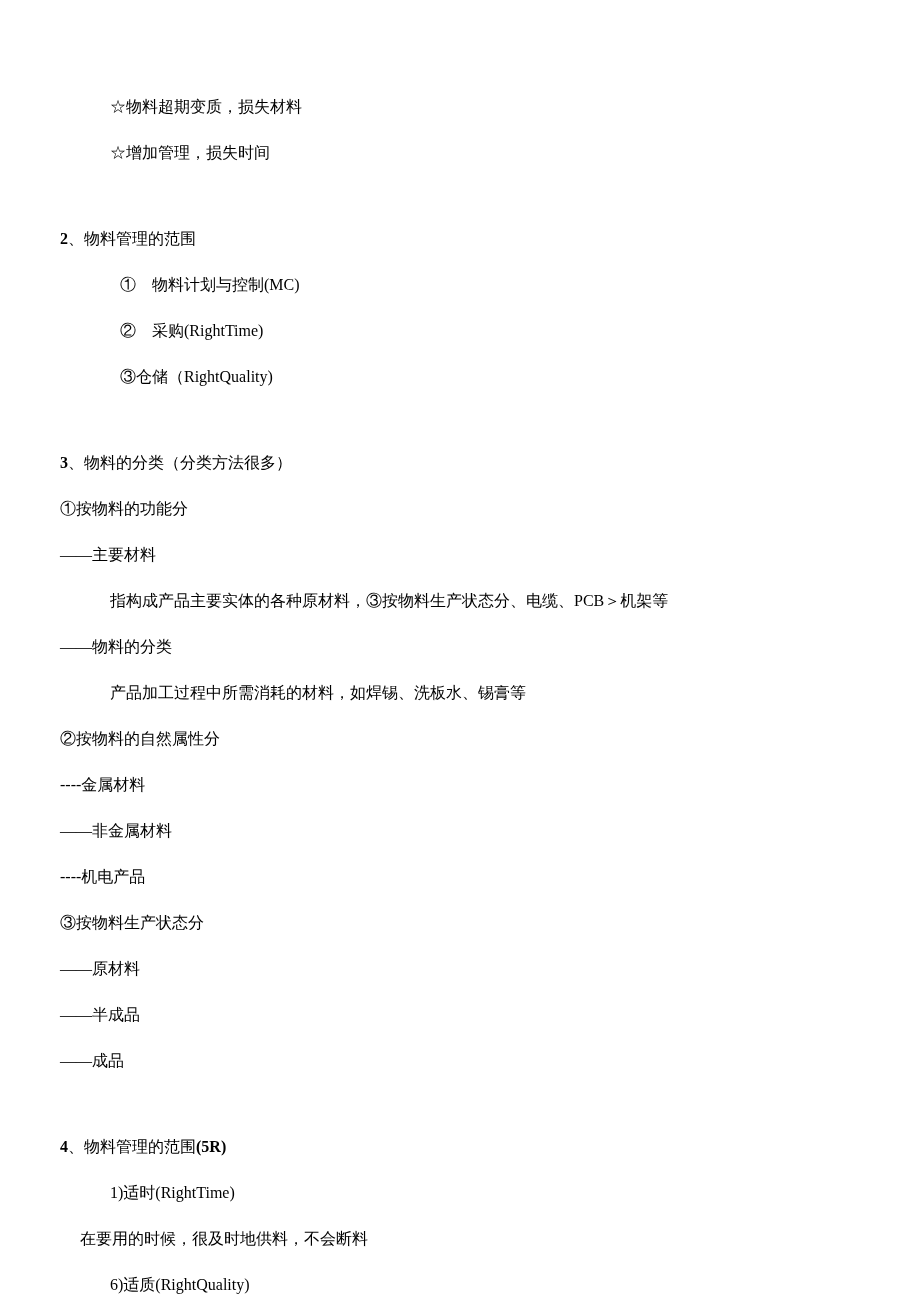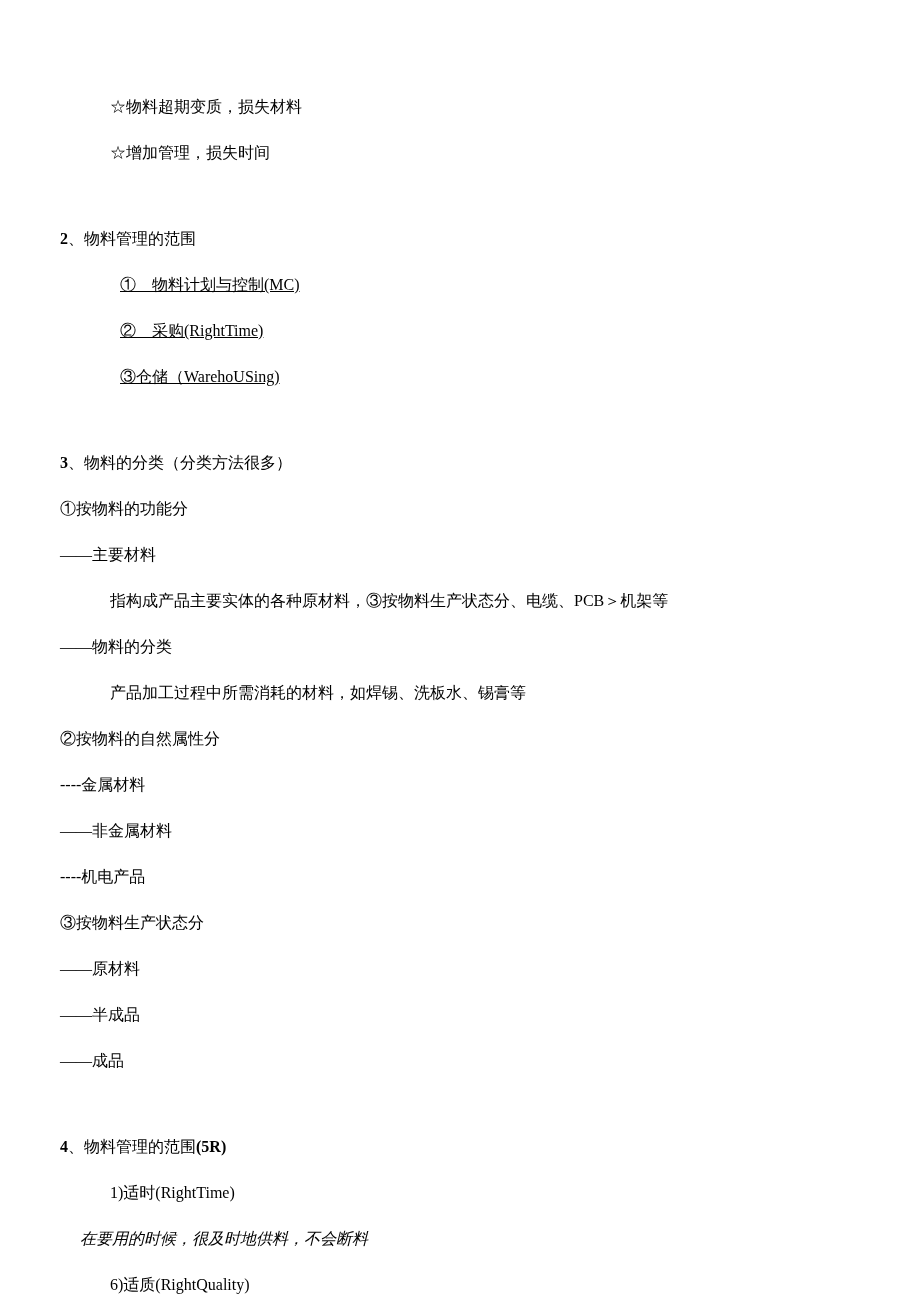--- a/index.html
+++ b/index.html
@@ -17,25 +17,23 @@
       padding: 95px 60px 60px 60px;
     }
     .line {
       margin-bottom: 22px;
     }
     .indent-1 {
       padding-left: 50px;
     }
     .indent-2 {
       padding-left: 60px;
-      text-decoration: underline;
     }
     .indent-3 {
       padding-left: 20px;
-      font-style: italic;
     }
     .spacer {
       height: 40px;
     }
     .bold {
       font-weight: bold;
     }
     .section-head {
       margin-bottom: 22px;
     }
@@ -46,21 +44,21 @@
 <div class="line indent-1">☆物料超期变质，损失材料</div>
 <div class="line indent-1">☆增加管理，损失时间</div>
 
 <div class="spacer"></div>
 
 <div class="section-head">
   <span class="bold">2</span><span>、物料管理的范围</span>
 </div>
 <div class="line indent-2">①　物料计划与控制(MC)</div>
 <div class="line indent-2">②　采购(RightTime)</div>
-<div class="line indent-2">③仓储（WarehoUSing)</div>
+<div class="line indent-2">③仓储（RightQuality)</div>
 
 <div class="spacer"></div>
 
 <div class="section-head">
   <span class="bold">3</span><span>、物料的分类（分类方法很多）</span>
 </div>
 <div class="line">①按物料的功能分</div>
 <div class="line">——主要材料</div>
 <div class="line indent-1">指构成产品主要实体的各种原材料，③按物料生产状态分、电缆、PCB＞机架等</div>
 <div class="line">——物料的分类</div>

